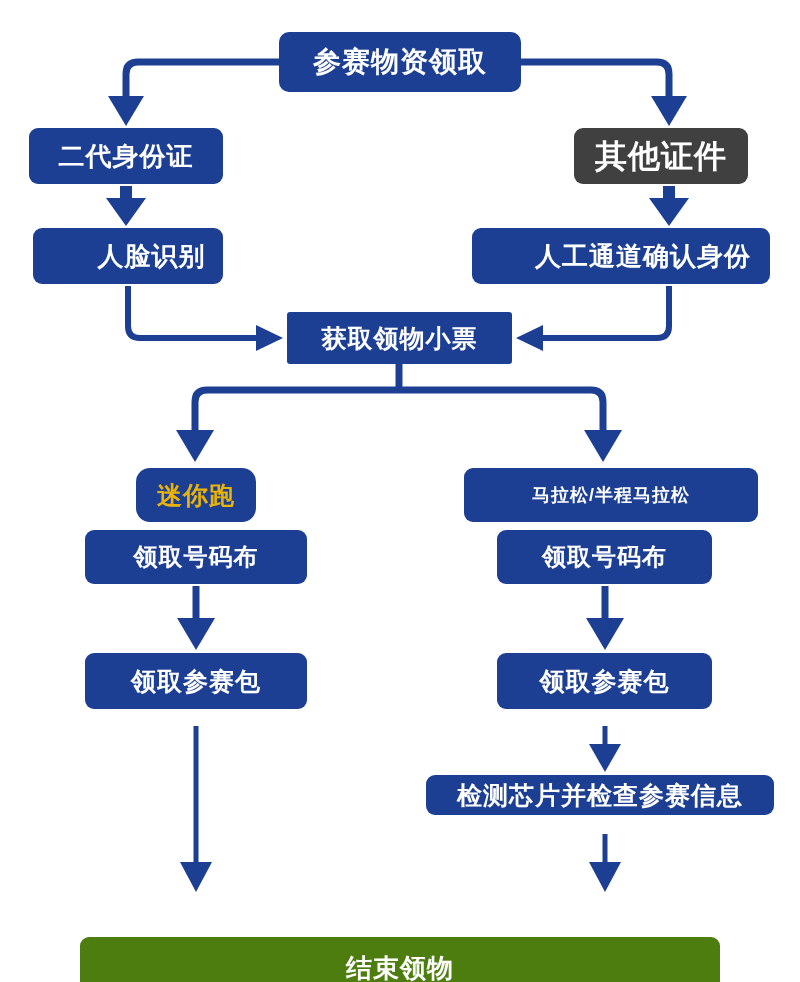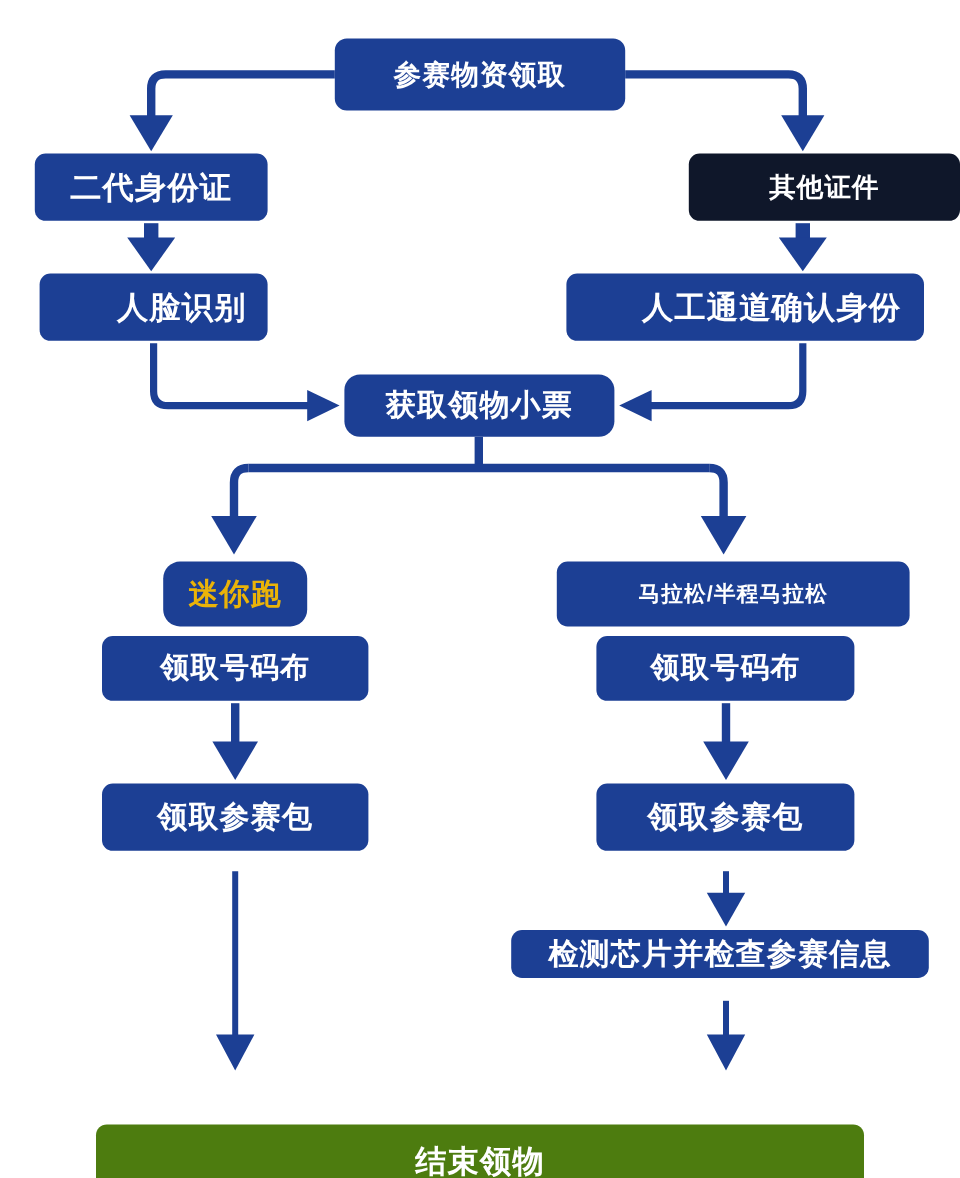--- a/index.html
+++ b/index.html
@@ -111,41 +111,41 @@
       <path d="M 605 772 L 589 744 L 621 744 Z" fill="#1c3f94"></path>
     </g>
 
     <g>
       <path d="M 605 834 L 605 866" fill="none" stroke="#1c3f94" stroke-width="5"></path>
       <path d="M 605 892 L 589 862 L 621 862 Z" fill="#1c3f94"></path>
     </g>
 
   </svg>
 
-  <div class="node" style="left: 279px; top: 32px; width: 242px; height: 60px; font-size: 23px; border-radius: 10px; background: rgb(28, 63, 148); color: rgb(255, 255, 255);">
+  <div class="node" style="left: 279px; top: 32px; width: 242px; height: 60px; font-size: 28px; border-radius: 10px; background: rgb(28, 63, 148); color: rgb(255, 255, 255);">
     <span class="node-label">参赛物资领取</span>
   </div>
 
   <div class="node" style="left: 29px; top: 128px; width: 194px; height: 56px; font-size: 26px; border-radius: 9px; background: rgb(28, 63, 148); color: rgb(255, 255, 255); text-align: right;">
     <span class="node-label">二代身份证</span>
   </div>
 
-  <div class="node" style="left: 574px; top: 128px; width: 226px; height: 56px; font-size: 22px; border-radius: 9px; background: #0f172a; color: rgb(255, 255, 255);">
+  <div class="node" style="left: 574px; top: 128px; width: 174px; height: 56px; font-size: 32px; border-radius: 9px; background: #404040; color: rgb(255, 255, 255);">
     <span class="node-label">其他证件</span>
   </div>
 
   <div class="node" style="left: 33px; top: 228px; width: 190px; height: 56px; font-size: 26px; border-radius: 9px; background: rgb(28, 63, 148); color: rgb(255, 255, 255); padding-left: 47px;">
     <span class="node-label">人脸识别</span>
   </div>
 
   <div class="node" style="left: 472px; top: 228px; width: 298px; height: 56px; font-size: 26px; border-radius: 9px; background: rgb(28, 63, 148); color: rgb(255, 255, 255); padding-left: 44px;">
     <span class="node-label">人工通道确认身份</span>
   </div>
 
-  <div class="node" style="left: 287px; top: 312px; width: 225px; height: 52px; font-size: 25px; border-radius: 13px; background: rgb(28, 63, 148); color: rgb(255, 255, 255);">
+  <div class="node" style="left: 287px; top: 312px; width: 225px; height: 52px; font-size: 25px; border-radius: 3px; background: rgb(28, 63, 148); color: rgb(255, 255, 255);">
     <span class="node-label">获取领物小票</span>
   </div>
 
   <div class="node" style="left: 136px; top: 468px; width: 120px; height: 54px; font-size: 25px; border-radius: 14px; background: rgb(28, 63, 148); color: #eab308;">
     <span class="node-label">迷你跑</span>
   </div>
 
   <div class="node" style="left: 464px; top: 468px; width: 294px; height: 54px; font-size: 18px; border-radius: 9px; background: rgb(28, 63, 148); color: rgb(255, 255, 255);">
     <span class="node-label">马拉松/半程马拉松</span>
   </div>

